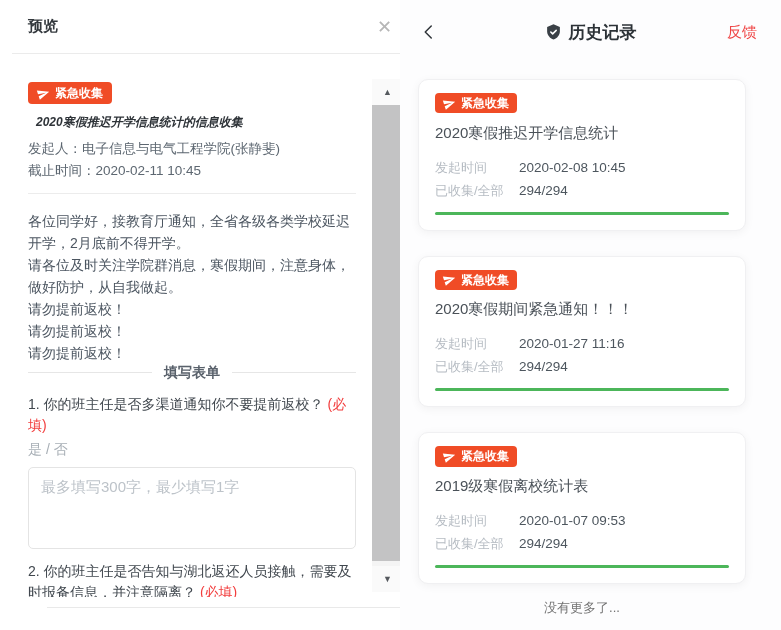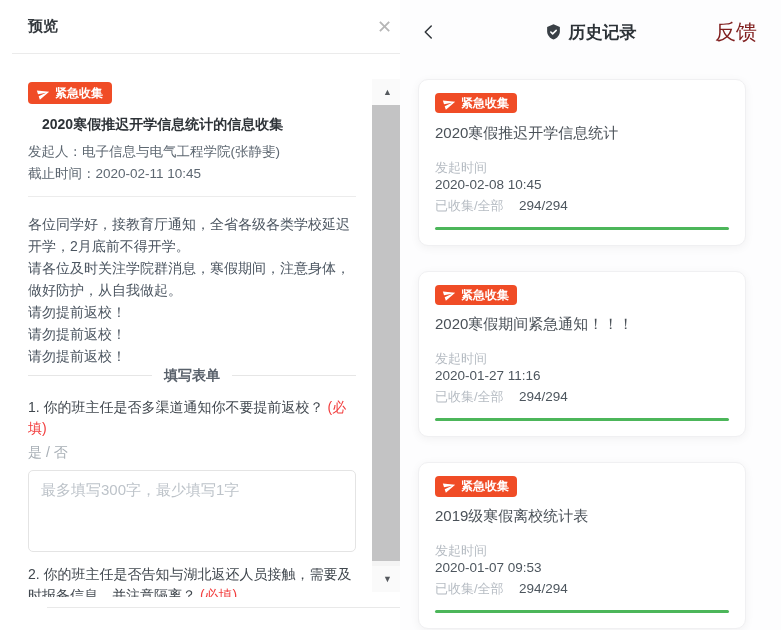--- a/index.html
+++ b/index.html
@@ -24,21 +24,21 @@
     overflow:hidden; box-sizing:border-box; padding:27px 16px 0 16px;
   }
 
   .badge {
     display:inline-flex; align-items:center; gap:5px;
     background:#f04c26; color:#fff; font-size:12px; font-weight:700;
     padding:4px 9px; border-radius:4px; line-height:1.2;
   }
   .badge svg { width:13px; height:13px; transform:rotate(-18deg); flex:none; }
 
-  .form-title { font-size:14px; font-weight:700; color:#2e3338; margin:11px 14px 0; line-height:1.3; }
+  .form-title { font-size:12px; font-weight:700; color:#2e3338; margin:11px 8px 0; line-height:1.3;font-style:italic; }
   .meta-row { margin-top:9px; font-size:13.5px; color:#5d6771; }
   .meta-row + .meta-row { margin-top:4px; }
   .divider1 { border:none; border-top:1px solid #ececec; margin:13px 0 0; }
 
   .desc { margin:16px 0 0; font-size:14px; line-height:22px; color:#4b5560; white-space:pre-line; }
 
   .section-divider { display:flex; align-items:center; gap:12px; }
   .section-divider .line { flex:1; height:1px; background:#e6e6e6; }
   .section-divider .label { font-size:14px; font-weight:700; color:#59616b; }
 
@@ -74,33 +74,33 @@
     height:64px; padding:0 24px 0 20px; box-sizing:border-box;gap:12px;
   }
   .back-btn { display:flex; align-items:center; cursor:pointer; }
   .back-btn svg { width:18px; height:18px; }
   .history-title-wrap {
     position:absolute; left:50%; top:50%; transform:translate(-50%,-50%);
     display:flex; align-items:center; gap:7px;
   }
   .history-title-wrap svg { width:17px; height:17px; }
   .history-title { font-size:17px; font-weight:700; color:#2c3237; }
-  .feedback { font-size:21px; color:#7f1d1d; cursor:pointer; }
+  .feedback { font-size:15px; color:#ef4444; cursor:pointer; }
 
   .cards { padding:15px 35px 0 18px; }
   .card {
     background:#fff; border:1px solid #f0f0f2; border-radius:10px;
     box-shadow:0 2px 10px rgba(0,0,0,0.05);
     padding:13px 16px 15px; margin-bottom:25px; cursor:pointer;
   }
   .card .badge { font-size:12px; padding:3px 8px; }
   .card-title { margin-top:10px; font-size:15px; color:#4a5158; }
   .card-meta { margin-top:14px; }
   .meta-line { display:flex; align-items:baseline; margin-top:5px; }
-  .meta-line:first-child { margin-top:16px;flex-direction:column; }
+  .meta-line:first-child { margin-top:16px; }
   .meta-line .mlabel { width:84px; flex:none; font-size:13px; color:#b6bcc3; }
   .meta-line .mvalue { font-size:13.5px; color:#4d565e; }
   .progress { margin-top:12px; height:3px; border-radius:2px; background:#4cb65a; }
 
   .no-more { text-align:center; font-size:13px; color:#737373; margin-top:-10px; }
 </style>
 </head>
 <body>
 
 <section class="preview-panel">

